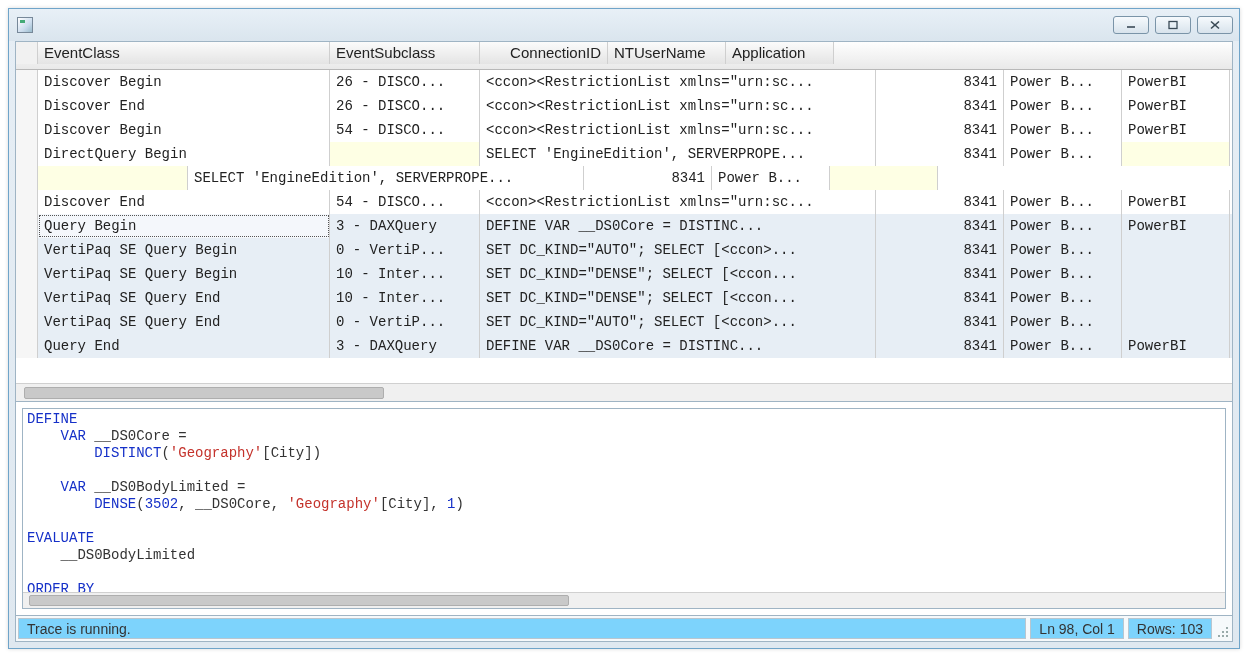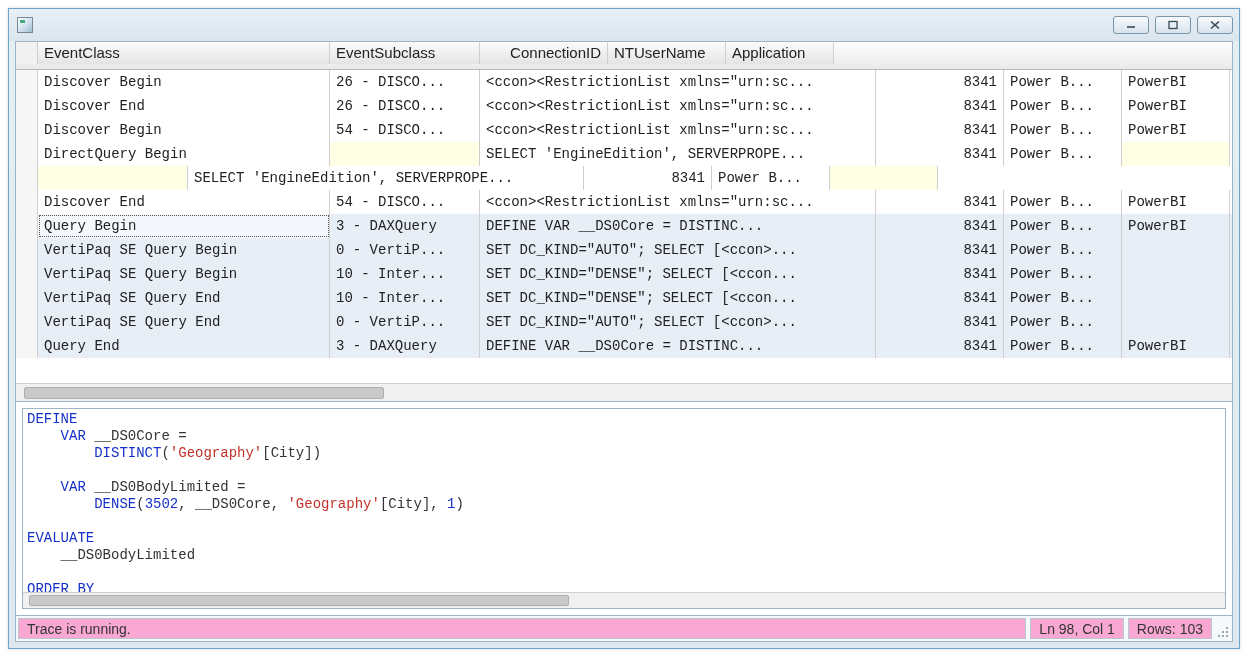--- a/index.html
+++ b/index.html
@@ -182,21 +182,21 @@
     font-size:14px;
     color:#333;
     background:#f6f9fb;
   }
   .status-cell {
     border:1px solid #b8c6d0;
     margin:2px 2px 2px 2px;
     padding:0 8px;
     display:flex;
     align-items:center;
-    background:#f9a8d4;
+    background:#7dd3fc;
   }
   .status-main { flex:1; }
   .grip {
     width:18px;
     position:relative;
   }
   .grip::before{
     content:"";
     position:absolute;
     right:3px; bottom:3px;

